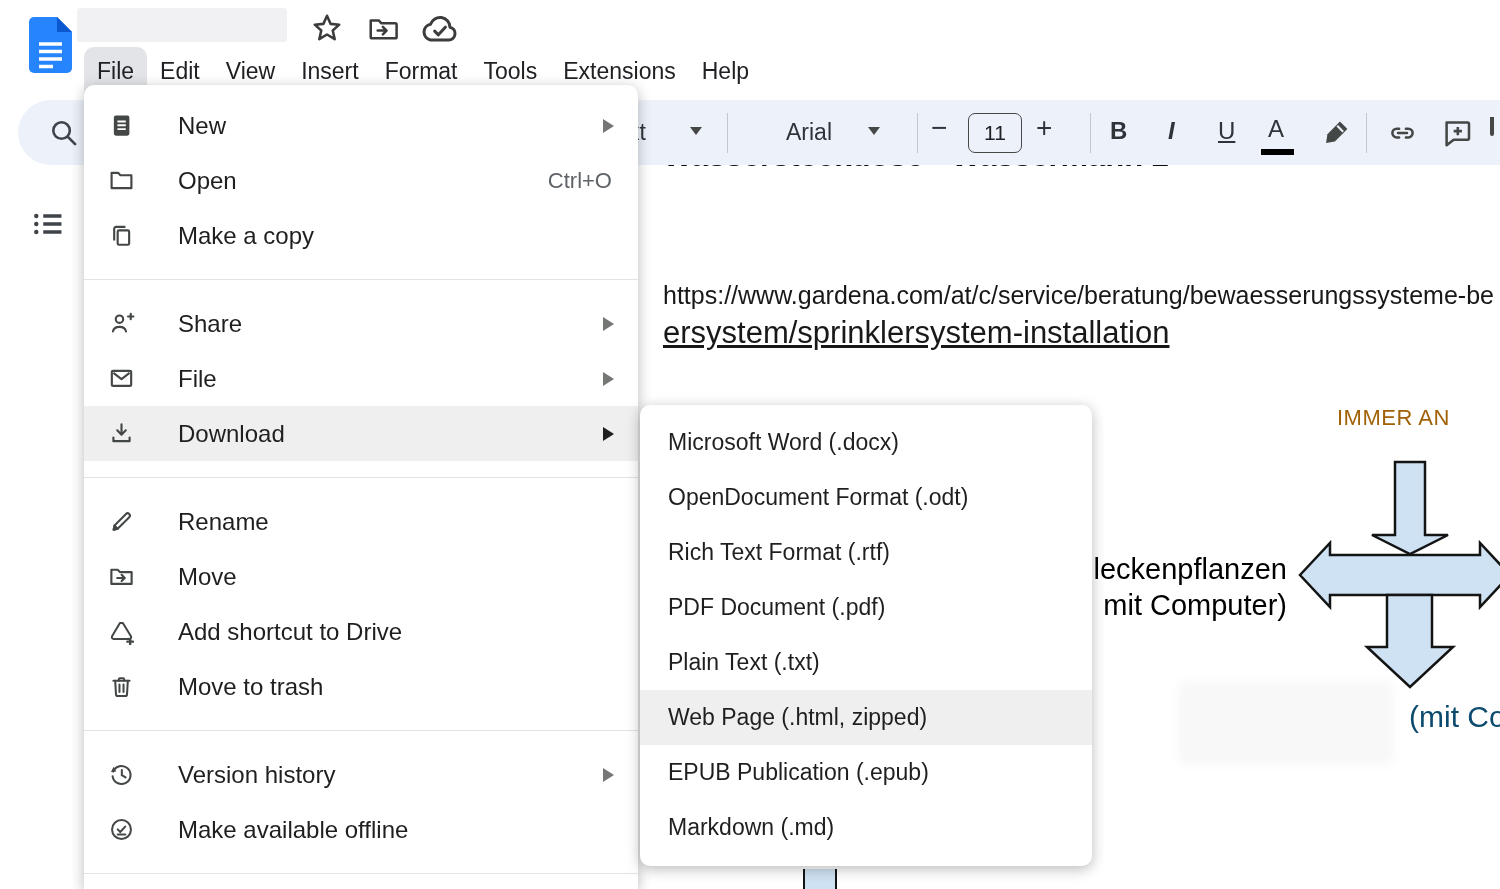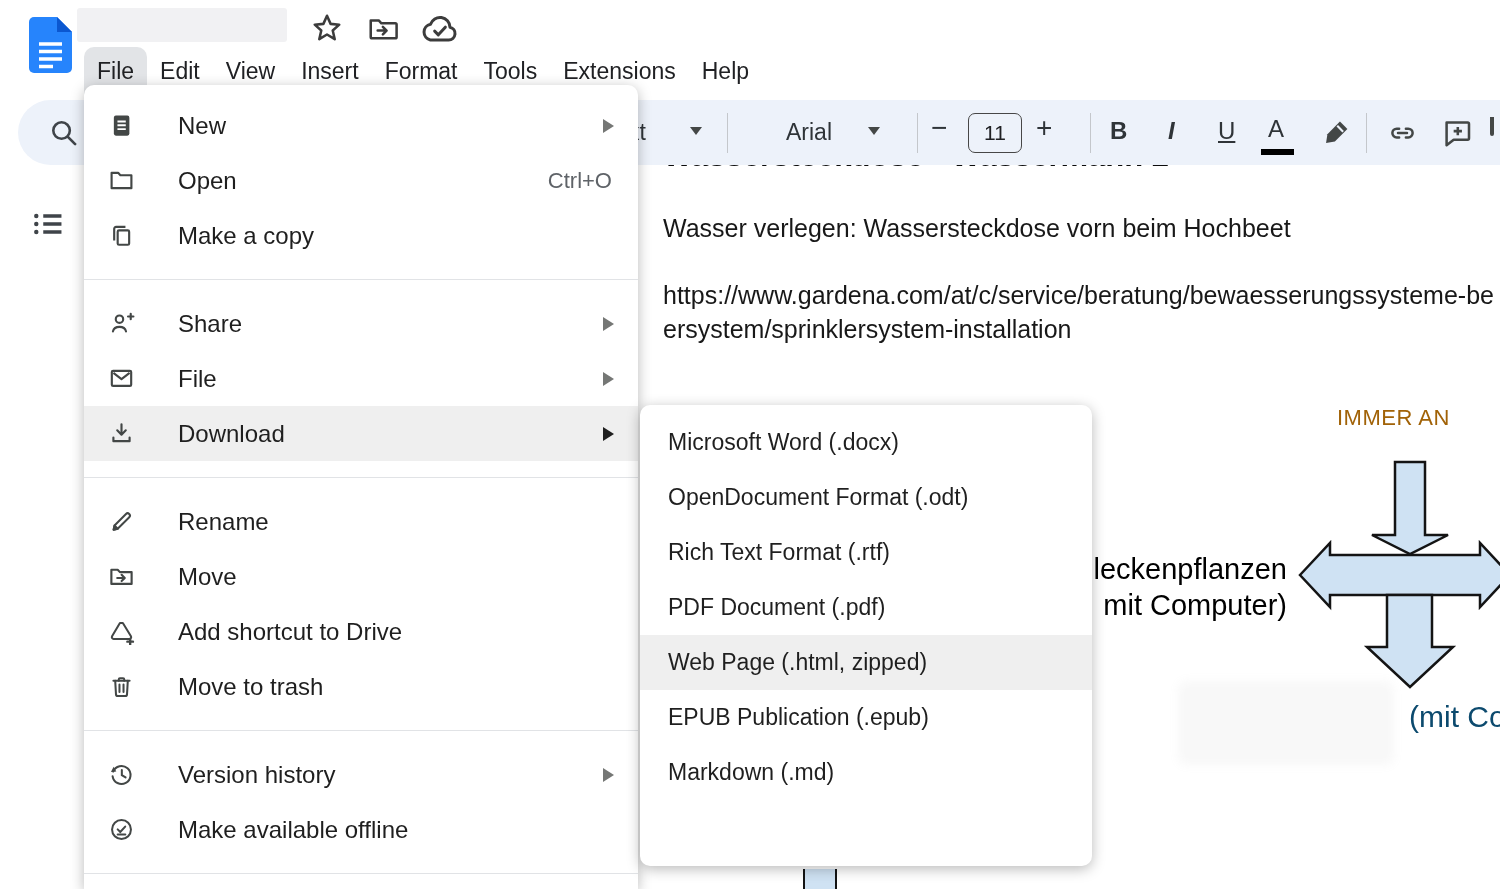--- a/index.html
+++ b/index.html
@@ -37,21 +37,21 @@
 
   
   #outline-ic{left:29px;top:205px;z-index:1;}
 
   
   .doclayer{z-index:1;}
   #heading-clip{left:663px;top:165px;width:740px;height:9px;overflow:hidden;}
   #heading-clip span{display:block;margin-top:-27px;font-size:31px;line-height:36px;font-weight:bold;color:#0c0c0c;white-space:nowrap;}
   #para{left:663px;top:214px;font-size:25px;color:#181818;white-space:nowrap;}
   #url1{left:663px;top:281px;font-size:25px;color:#181818;white-space:nowrap;}
-  #url2{left:663px;top:315px;font-size:25px;color:#181818;white-space:nowrap;}
+  #url2{left:663px;top:315px;font-size:31px;color:#181818;white-space:nowrap;text-decoration:underline;}
   #immer{left:1337px;top:405px;font-size:22px;color:#a16207;letter-spacing:.5px;white-space:nowrap;}
   #cross-arrows{left:1295px;top:455px;}
   #leftlabels{left:990px;top:551px;width:297px;text-align:right;color:#000;}
   #leftlabels div{font-size:29px;line-height:36px;white-space:nowrap;}
   #blurpatch{left:1185px;top:688px;width:202px;height:70px;background:#f8f8f8;border-radius:3px;box-shadow:0 0 10px 7px rgba(248,248,248,.95);}
   #mitcom{left:1388px;top:700px;width:112px;overflow:hidden;font-size:30px;color:#0c4a6e;white-space:nowrap;margin-left:21px;}
   #bottom-shaft{left:803px;top:869px;width:34px;height:21px;background:#cfe2f3;border-left:2.5px solid #141414;border-right:2.5px solid #141414;box-sizing:border-box;}
 
   
   #file-menu{left:84px;top:85px;width:554px;height:804px;background:#fff;border-radius:10px 10px 0 0;box-shadow:0 3px 14px rgba(0,0,0,.28);z-index:5;padding-top:13px;box-sizing:border-box;}
@@ -74,21 +74,20 @@
   svg{display:block;}
 </style>
 </head>
 <body>
 
 <div id="stage">
 
   <div class="abs doclayer" id="heading-clip">
     <span>Wassersteckdose - Wassermann 2</span>
   </div>
-  <div class="abs doclayer" id="para">Wasser verlegen: Wassersteckdose vorn beim Hochbeet</div>
   <div class="abs doclayer" id="url1">https://www.gardena.com/at/c/service/beratung/bewaesserungssysteme-be</div>
   <div class="abs doclayer" id="url2">ersystem/sprinklersystem-installation</div>
   <div class="abs doclayer" id="immer">IMMER AN</div>
 
   <svg class="abs doclayer" id="cross-arrows" width="215" height="235" viewBox="0 0 215 235">
     <g fill="#cfe2f3" stroke="#141414" stroke-width="2.5" stroke-linejoin="miter">
       <path d="M100,7 H130 V80 H153 L115,99 L77,80 H100 Z"></path>
       <path d="M5,120 L35,88 L35,100 L185,100 L185,88 L215,120 L185,152 L185,140 L35,140 L35,152 Z"></path>
       <path d="M92,140 H137 V192 H158 L115,232 L72,192 H92 Z"></path>
     </g>
@@ -312,20 +311,23 @@
       </div>
     <div class="srow">
         <span class="slabel">OpenDocument Format (.odt)</span>
       </div>
     <div class="srow">
         <span class="slabel">Rich Text Format (.rtf)</span>
       </div>
     <div class="srow">
         <span class="slabel">PDF Document (.pdf)</span>
       </div>
+    <div class="srow">
+        <span class="slabel">Plain Text (.txt)</span>
+      </div>
     <div class="srow hl">
         <span class="slabel">Web Page (.html, zipped)</span>
       </div>
     <div class="srow">
         <span class="slabel">EPUB Publication (.epub)</span>
       </div>
     <div class="srow">
         <span class="slabel">Markdown (.md)</span>
       </div>
   </div>

